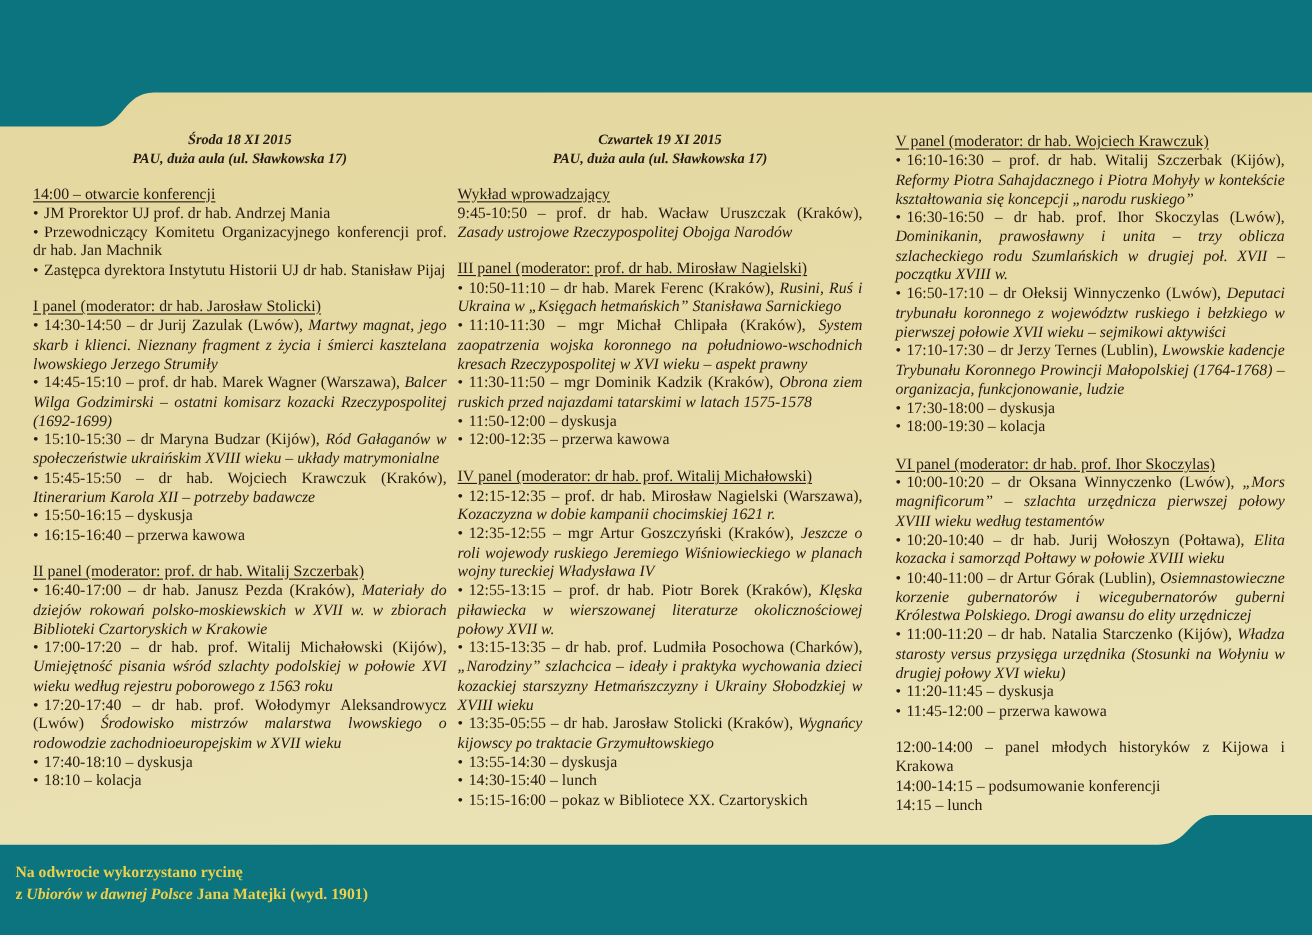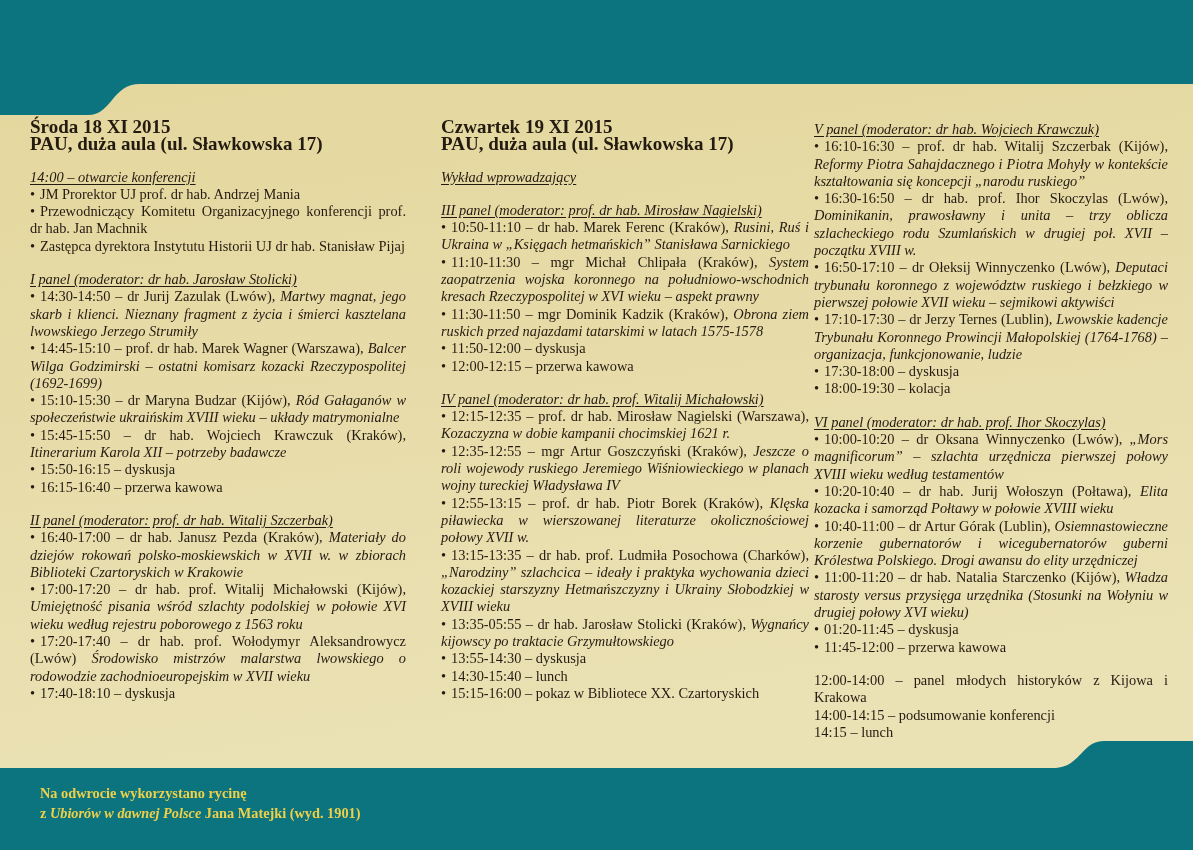--- a/index.html
+++ b/index.html
@@ -16,38 +16,38 @@
     font-family:"Liberation Serif","DejaVu Serif",serif;
   }
   .bg-svg{position:absolute;left:0;top:0;width:1193px;height:850px;display:block;}
   .column{
     position:absolute;top:118px;
     color:var(--ink);
     font-size:14.4px;line-height:17.3px;
     text-align:justify;
   }
   .col1{left:30px;width:376px;}
-  .col2{left:441px;width:368px;}
+  .col2{left:416px;width:368px;}
   .col3{left:814px;width:354px;top:121px;}
   .day{
-    text-align:left;font-weight:bold;font-size:19px;
+    text-align:center;font-weight:bold;font-size:13px;
     margin-bottom:16px;
+    font-style:italic;
   }
   .section{margin-bottom:16px;}
   .section:last-child{margin-bottom:0;}
   .stitle{
     text-decoration:underline;
     text-underline-offset:2px;
-    font-style:italic;
   }
   .item{margin:0;}
   .item em{}
   .bullet{margin-right:5px;}
   .footer{
-    position:absolute;left:40px;top:783px;
+    position:absolute;left:14px;top:783px;
     color:var(--footer-yellow);
     font-weight:bold;font-size:14.3px;line-height:20px;
   }
   .footer em{font-style:italic;}
 </style>
 </head>
 <body>
 
 <svg class="bg-svg" viewBox="0 0 1193 850" xmlns="http://www.w3.org/2000/svg" aria-hidden="true">
   <defs>
@@ -79,37 +79,39 @@
       <div class="item"><span class="bullet">•</span><span class="pl">15:45-15:50 – dr hab. Wojciech Krawczuk (Kraków), </span><em class="it">Itinerarium Karola XII – potrzeby badawcze</em></div>
       <div class="item"><span class="bullet">•</span><span class="pl">15:50-16:15 – dyskusja</span></div>
       <div class="item"><span class="bullet">•</span><span class="pl">16:15-16:40 – przerwa kawowa</span></div>
     </div>
     <div class="section">
       <div class="stitle">II panel (moderator: prof. dr hab. Witalij Szczerbak)</div>
       <div class="item"><span class="bullet">•</span><span class="pl">16:40-17:00 – dr hab. Janusz Pezda (Kraków), </span><em class="it">Materiały do dziejów rokowań polsko-moskiewskich w XVII w. w zbiorach Biblioteki Czartoryskich w Krakowie</em></div>
       <div class="item"><span class="bullet">•</span><span class="pl">17:00-17:20 – dr hab. prof. Witalij Michałowski (Kijów), </span><em class="it">Umiejętność pisania wśród szlachty podolskiej w połowie XVI wieku według rejestru poborowego z 1563 roku</em></div>
       <div class="item"><span class="bullet">•</span><span class="pl">17:20-17:40 – dr hab. prof. Wołodymyr Aleksandrowycz (Lwów) </span><em class="it">Środowisko mistrzów malarstwa lwowskiego o rodowodzie zachodnioeuropejskim w XVII wieku</em></div>
       <div class="item"><span class="bullet">•</span><span class="pl">17:40-18:10 – dyskusja</span></div>
+      <div class="item"><span class="bullet">•</span><span class="pl">18:10 – kolacja</span></div>
     </div>
   </div>
 <div class="column col2">
     <div class="day">
       <div class="day-date">Czwartek 19 XI 2015</div>
       <div class="day-venue">PAU, duża aula (ul. Sławkowska 17)</div>
     </div>
     <div class="section">
       <div class="stitle">Wykład wprowadzający</div>
+      <div class="item"><span class="pl">9:45-10:50 – prof. dr hab. Wacław Uruszczak (Kraków), </span><em class="it">Zasady ustrojowe Rzeczypospolitej Obojga Narodów</em></div>
     </div>
     <div class="section">
       <div class="stitle">III panel (moderator: prof. dr hab. Mirosław Nagielski)</div>
       <div class="item"><span class="bullet">•</span><span class="pl">10:50-11:10 – dr hab. Marek Ferenc (Kraków), </span><em class="it">Rusini, Ruś i Ukraina w „Księgach hetmańskich” Stanisława Sarnickiego</em></div>
       <div class="item"><span class="bullet">•</span><span class="pl">11:10-11:30 – mgr Michał Chlipała (Kraków), </span><em class="it">System zaopatrzenia wojska koronnego na południowo-wschodnich kresach Rzeczypospolitej w XVI wieku – aspekt prawny</em></div>
       <div class="item"><span class="bullet">•</span><span class="pl">11:30-11:50 – mgr Dominik Kadzik (Kraków), </span><em class="it">Obrona ziem ruskich przed najazdami tatarskimi w latach 1575-1578</em></div>
       <div class="item"><span class="bullet">•</span><span class="pl">11:50-12:00 – dyskusja</span></div>
-      <div class="item"><span class="bullet">•</span><span class="pl">12:00-12:15 – przerwa kawowa</span></div>
+      <div class="item"><span class="bullet">•</span><span class="pl">12:00-12:35 – przerwa kawowa</span></div>
     </div>
     <div class="section">
       <div class="stitle">IV panel (moderator: dr hab. prof. Witalij Michałowski)</div>
       <div class="item"><span class="bullet">•</span><span class="pl">12:15-12:35 – prof. dr hab. Mirosław Nagielski (Warszawa), </span><em class="it">Kozaczyzna w dobie kampanii chocimskiej 1621 r.</em></div>
       <div class="item"><span class="bullet">•</span><span class="pl">12:35-12:55 – mgr Artur Goszczyński (Kraków), </span><em class="it">Jeszcze o roli wojewody ruskiego Jeremiego Wiśniowieckiego w planach wojny tureckiej Władysława IV</em></div>
       <div class="item"><span class="bullet">•</span><span class="pl">12:55-13:15 – prof. dr hab. Piotr Borek (Kraków), </span><em class="it">Klęska piławiecka w wierszowanej literaturze okolicznościowej połowy XVII w.</em></div>
       <div class="item"><span class="bullet">•</span><span class="pl">13:15-13:35 – dr hab. prof. Ludmiła Posochowa (Charków), </span><em class="it">„Narodziny” szlachcica – ideały i praktyka wychowania dzieci kozackiej starszyzny Hetmańszczyzny i Ukrainy Słobodzkiej w XVIII wieku</em></div>
       <div class="item"><span class="bullet">•</span><span class="pl">13:35-05:55 – dr hab. Jarosław Stolicki (Kraków), </span><em class="it">Wygnańcy kijowscy po traktacie Grzymułtowskiego</em></div>
       <div class="item"><span class="bullet">•</span><span class="pl">13:55-14:30 – dyskusja</span></div>
       <div class="item"><span class="bullet">•</span><span class="pl">14:30-15:40 – lunch</span></div>
@@ -125,21 +127,21 @@
       <div class="item"><span class="bullet">•</span><span class="pl">17:10-17:30 – dr Jerzy Ternes (Lublin), </span><em class="it">Lwowskie kadencje Trybunału Koronnego Prowincji Małopolskiej (1764-1768) – organizacja, funkcjonowanie, ludzie</em></div>
       <div class="item"><span class="bullet">•</span><span class="pl">17:30-18:00 – dyskusja</span></div>
       <div class="item"><span class="bullet">•</span><span class="pl">18:00-19:30 – kolacja</span></div>
     </div>
     <div class="section">
       <div class="stitle">VI panel (moderator: dr hab. prof. Ihor Skoczylas)</div>
       <div class="item"><span class="bullet">•</span><span class="pl">10:00-10:20 – dr Oksana Winnyczenko (Lwów), </span><em class="it">„Mors magnificorum” – szlachta urzędnicza pierwszej połowy XVIII wieku według testamentów</em></div>
       <div class="item"><span class="bullet">•</span><span class="pl">10:20-10:40 – dr hab. Jurij Wołoszyn (Połtawa), </span><em class="it">Elita kozacka i samorząd Połtawy w połowie XVIII wieku</em></div>
       <div class="item"><span class="bullet">•</span><span class="pl">10:40-11:00 – dr Artur Górak (Lublin), </span><em class="it">Osiemnastowieczne korzenie gubernatorów i wicegubernatorów guberni Królestwa Polskiego. Drogi awansu do elity urzędniczej</em></div>
       <div class="item"><span class="bullet">•</span><span class="pl">11:00-11:20 – dr hab. Natalia Starczenko (Kijów), </span><em class="it">Władza starosty versus przysięga urzędnika (Stosunki na Wołyniu w drugiej połowy XVI wieku)</em></div>
-      <div class="item"><span class="bullet">•</span><span class="pl">01:20-11:45 – dyskusja</span></div>
+      <div class="item"><span class="bullet">•</span><span class="pl">11:20-11:45 – dyskusja</span></div>
       <div class="item"><span class="bullet">•</span><span class="pl">11:45-12:00 – przerwa kawowa</span></div>
     </div>
     <div class="section">
       <div class="item"><span class="pl">12:00-14:00 – panel młodych historyków z Kijowa i Krakowa</span></div>
       <div class="item"><span class="pl">14:00-14:15 – podsumowanie konferencji</span></div>
       <div class="item"><span class="pl">14:15 – lunch</span></div>
     </div>
   </div>
 
 <div class="footer">

